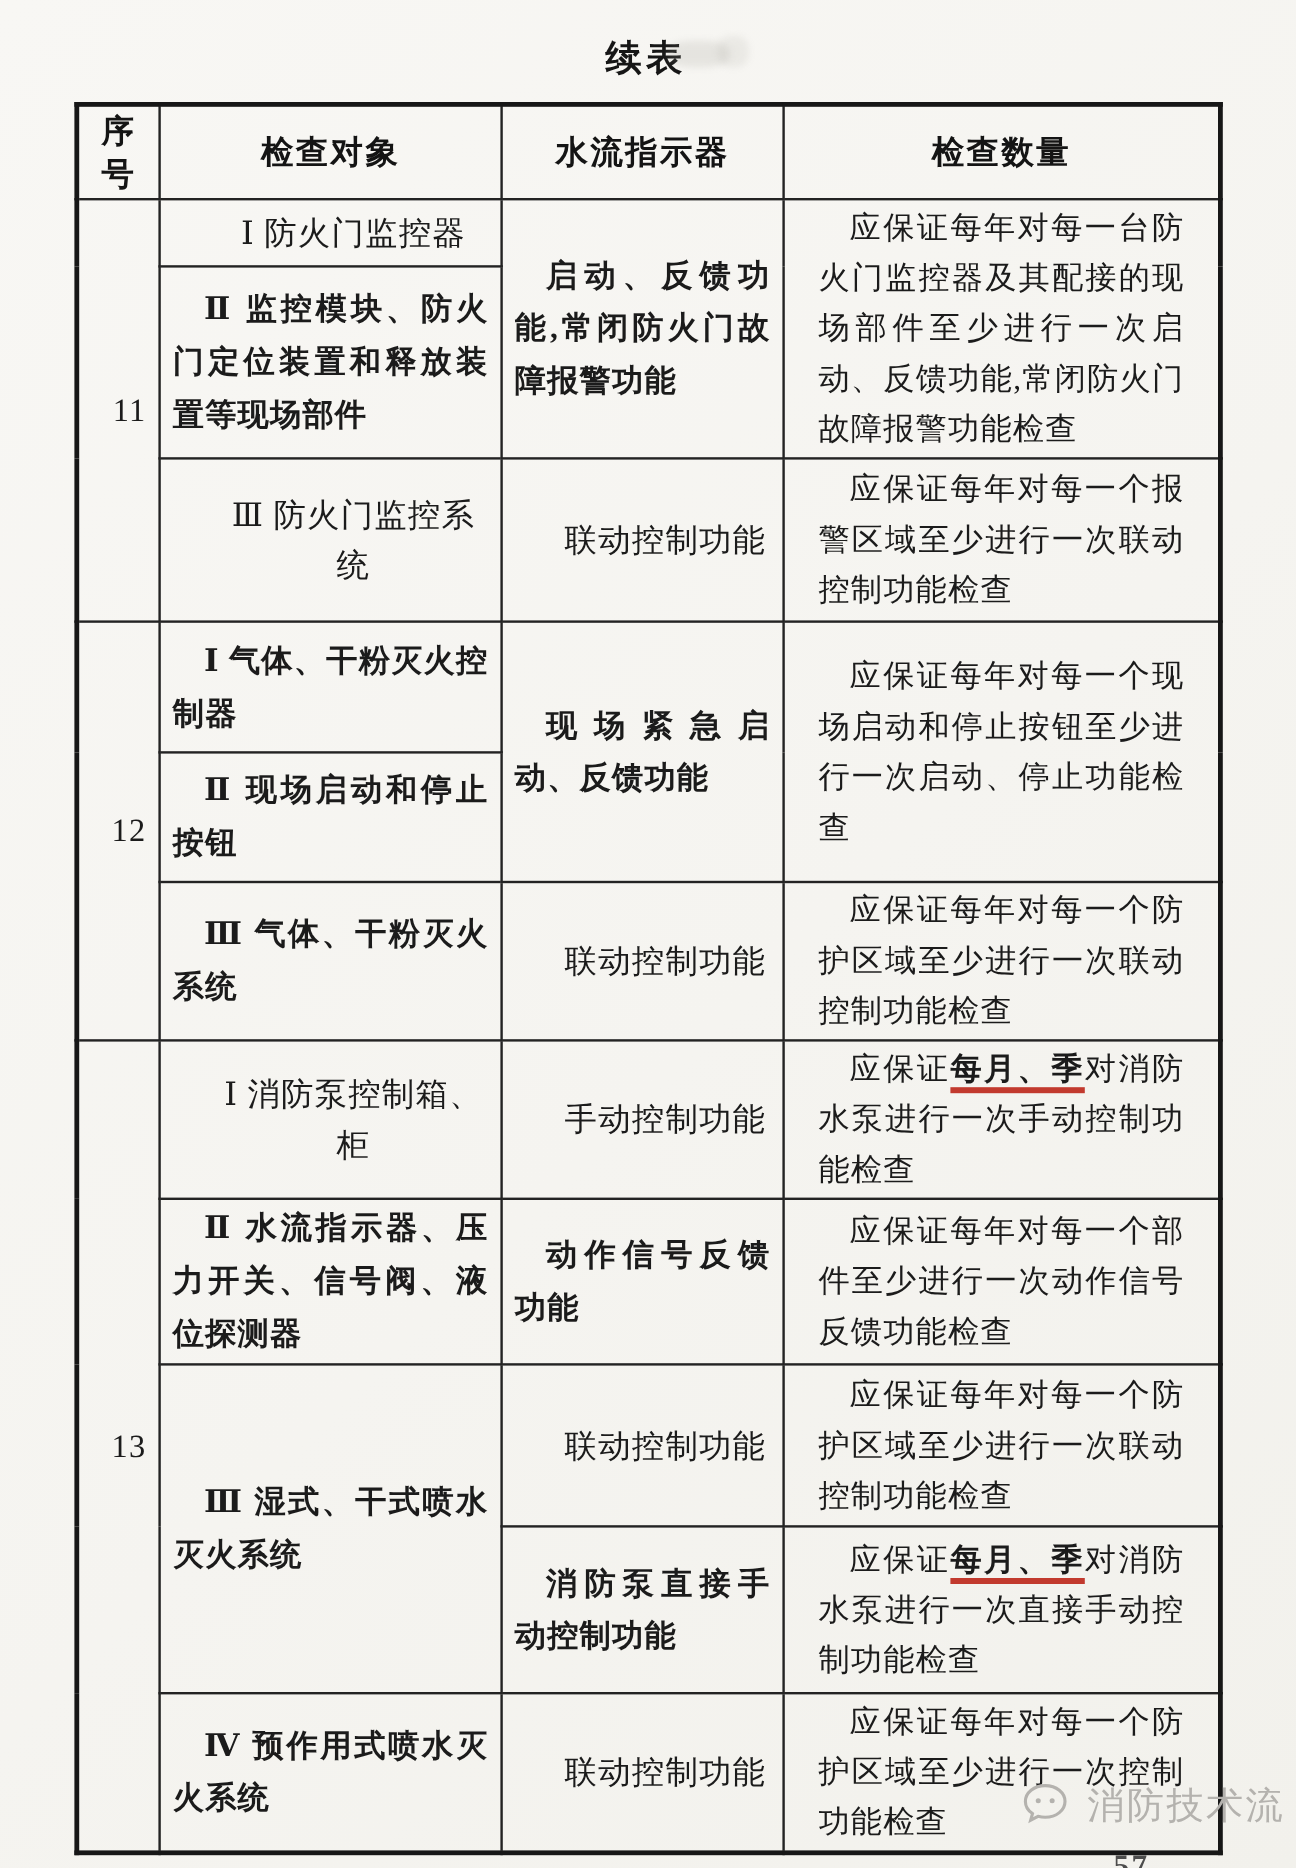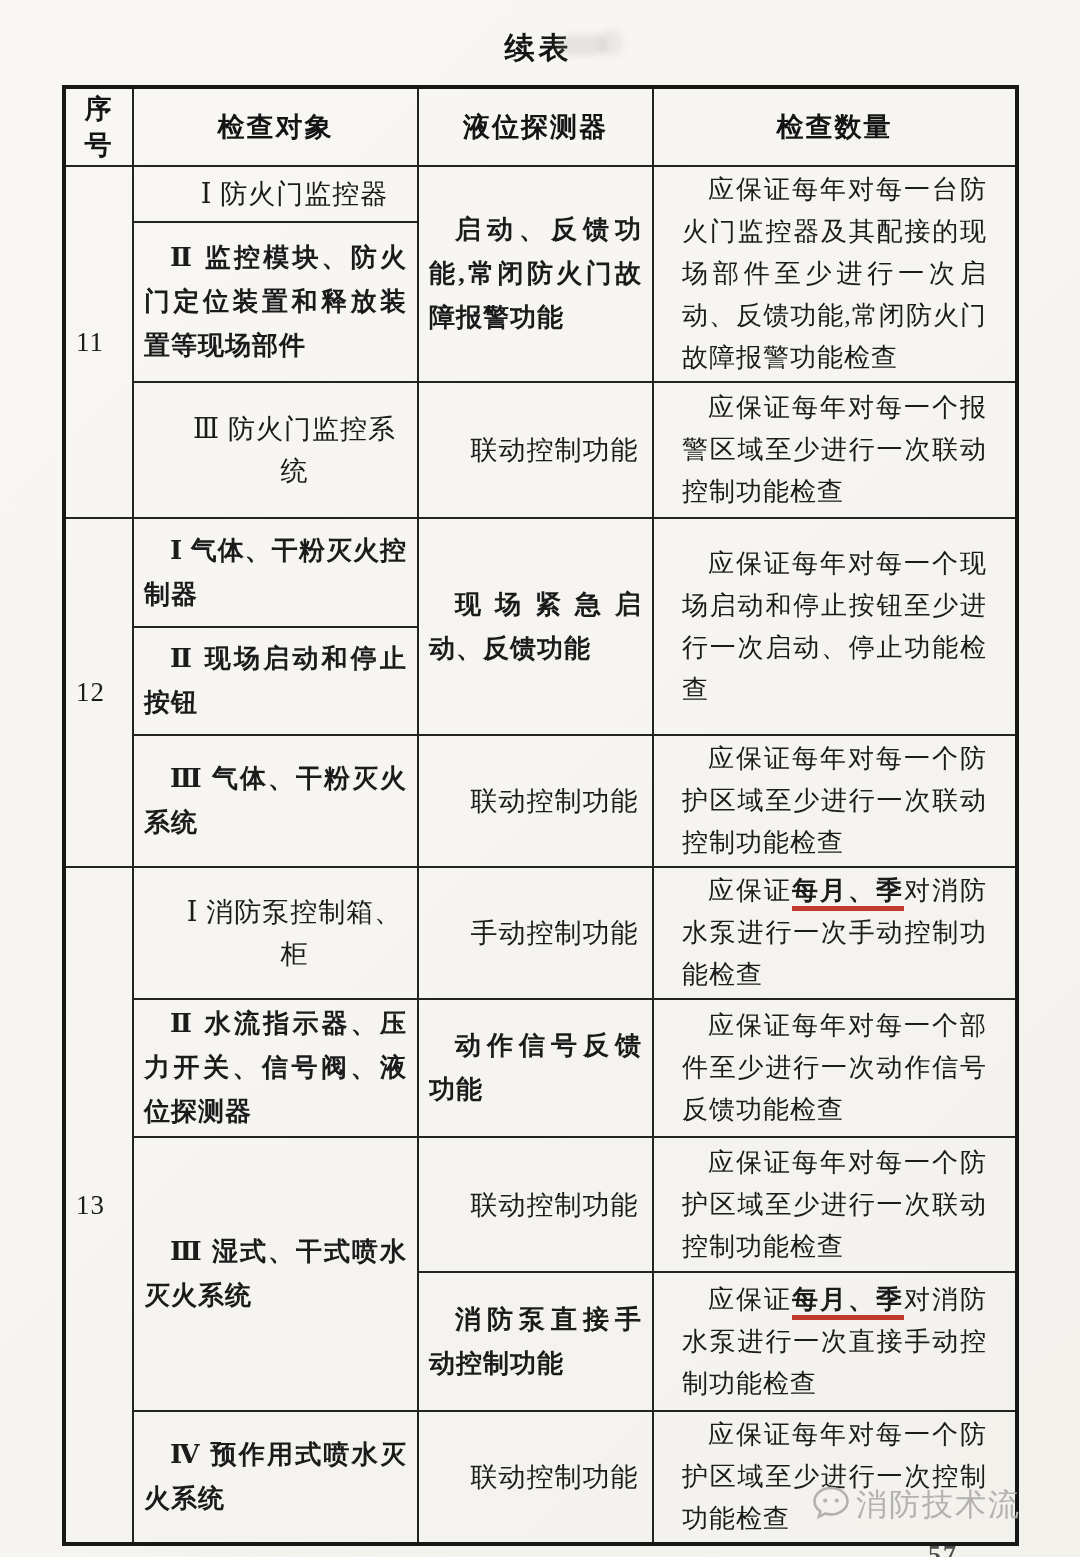--- a/index.html
+++ b/index.html
@@ -30,39 +30,39 @@
     vertical-align:middle;
     padding:2px 10px;
     font-weight:normal;
     overflow:hidden;
   }
   th{font-size:27px;font-weight:600;text-align:center;letter-spacing:2px;color:#141414;}
   .h55{height:49px}.h53{height:47px}.h140{height:136px}.h113{height:109px}
   .h112{height:108px}.h145{height:107px}.h134{height:130px}.h141{height:137px}
   .h139{height:135px}.h143{height:139px}.h128{height:122px}
 
-  td.no{ text-align:left;font-size:27px;letter-spacing:1px;}
+  td.no{ text-align:right;font-size:27px;letter-spacing:1px;}
   td.c-center{ text-align:center;font-size:27px;line-height:42px;letter-spacing:1px;padding-left:48px;}
   td.c-para{
     text-align:justify;text-justify:inter-ideograph;
     font-size:26px;line-height:44px;text-indent:1em;letter-spacing:1px;font-weight:bold;
   }
   td.qty{
     text-align:justify;text-justify:inter-ideograph;
     font-size:26px;line-height:42px;text-indent:1em;
     padding:2px 28px;letter-spacing:1px;
   }
   .ul-red{
     border-bottom:5px solid #c23a2e;
     padding-bottom:1px;
     font-weight:bold;
   }
   .watermark{
-    position:absolute;left:812px;top:1484px;
-    display:flex;align-items:center;gap:6px;
+    position:absolute;left:852px;top:1484px;
+    display:flex;align-items:center;gap:16px;
     color:#b4b2ae;z-index:5;
   }
   .wm-text{font-size:31px;letter-spacing:2px;font-family:"Liberation Sans","DejaVu Sans",sans-serif;}
   .page-num{
     position:absolute;left:928px;top:1540px;
     font-size:26px;color:#4c4c4c;letter-spacing:2px;font-weight:600;
   }
 </style>
 </head>
 <body>
@@ -77,21 +77,21 @@
     <colgroup>
       <col style="width:69px">
         <col style="width:285px">
         <col style="width:235px">
         <col style="width:364px">
     </colgroup>
     <tbody>
         <tr class="h55">
       <th>序号</th>
       <th>检查对象</th>
-      <th>液位探测器</th>
+      <th>水流指示器</th>
       <th>检查数量</th>
     </tr>
 
     <tr class="h53">
       <td class="no" rowspan="3">11</td>
       <td class="c-center">Ⅰ 防火门监控器</td>
       <td class="c-para" rowspan="2">启动、反馈功能,常闭防火门故障报警功能</td>
       <td class="qty" rowspan="2">应保证每年对每一台防火门监控器及其配接的现场部件至少进行一次启动、反馈功能,常闭防火门故障报警功能检查</td>
     </tr>
     <tr class="h140">

